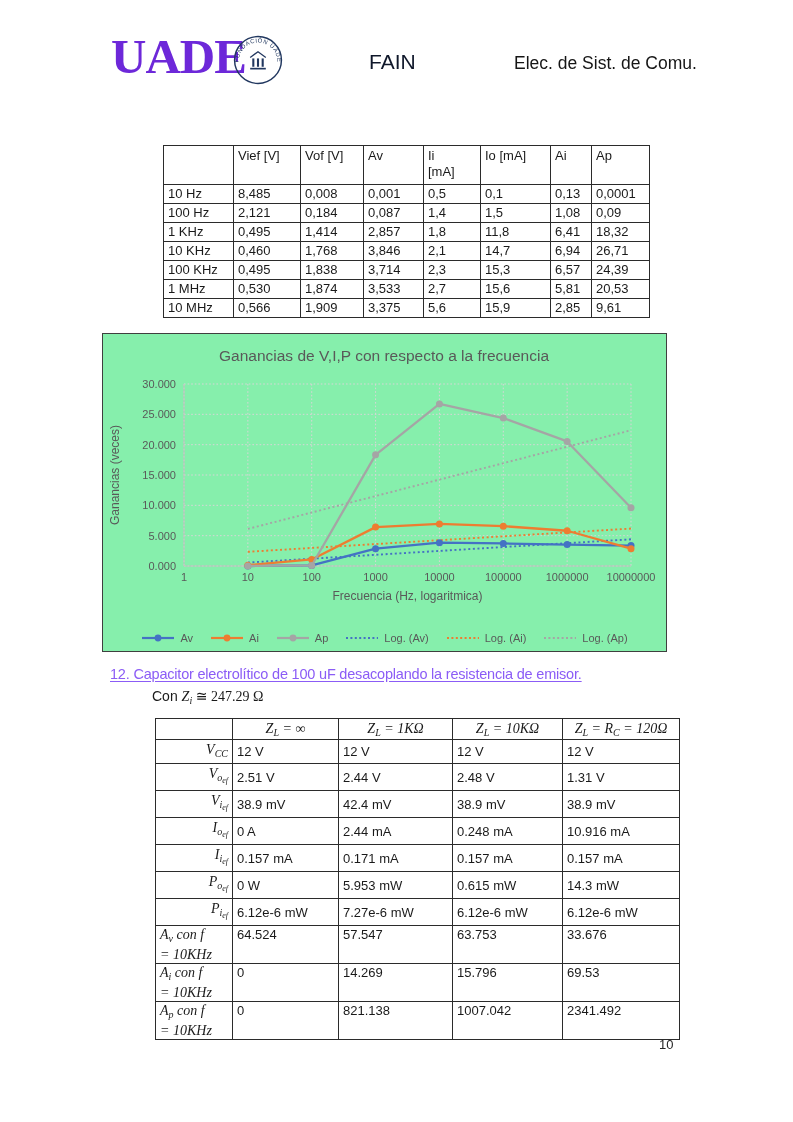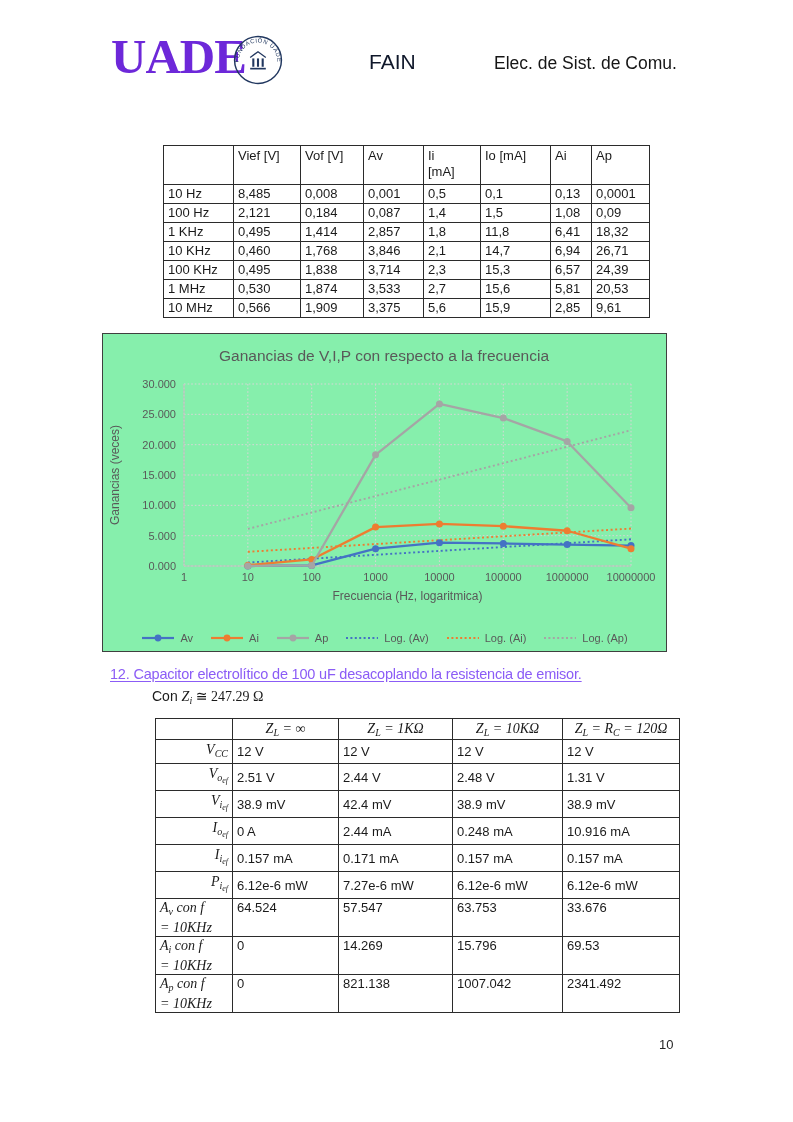--- a/index.html
+++ b/index.html
@@ -5,21 +5,21 @@
   html,body{margin:0;padding:0;}
   body{width:793px;height:1122px;position:relative;background:#ffffff;
        font-family:"Liberation Sans",sans-serif;color:#1a1a1a;overflow:hidden;}
   .abs{position:absolute;}
 
   
   .logo-text{position:absolute;left:111px;top:30px;font-family:"Liberation Serif",serif;
              font-weight:bold;font-size:49px;line-height:54px;color:#6d28d9;letter-spacing:-1px;}
   .seal{position:absolute;left:233px;top:35px;width:50px;height:50px;}
   .faculty{position:absolute;left:369px;top:50px;font-size:21px;color:#0f172a;}
-  .course{position:absolute;left:494px;top:53px;font-size:17.5px;color:#151515;}
+  .course{position:absolute;left:514px;top:53px;font-size:17.5px;color:#151515;}
 
   
   table{border-collapse:collapse;table-layout:fixed;font-size:13px;}
   td,th{border:1px solid #2b2b2b;padding:0 4px;font-weight:normal;text-align:left;
         overflow:hidden;white-space:nowrap;}
   .t1{position:absolute;left:163px;top:145px;}
   .t1 th{vertical-align:top;height:36px;white-space:pre-line;line-height:16px;padding-top:2px;}
   .t1 td{height:18px;line-height:18px;}
   .t2{position:absolute;left:155px;top:718px;}
   .t2 th{height:20px;text-align:center;}
@@ -335,20 +335,27 @@
           <td>10.916 mA</td>
         </tr>
         <tr class="">
           <td class="lbl"><span class="m">I</span><span class="msub">i</span><span class="msub2">ef</span></td>
           <td>0.157 mA</td>
           <td>0.171 mA</td>
           <td>0.157 mA</td>
           <td>0.157 mA</td>
         </tr>
         <tr class="">
+          <td class="lbl"><span class="m">P</span><span class="msub">o</span><span class="msub2">ef</span></td>
+          <td>0 W</td>
+          <td>5.953 mW</td>
+          <td>0.615 mW</td>
+          <td>14.3 mW</td>
+        </tr>
+        <tr class="">
           <td class="lbl"><span class="m">P</span><span class="msub">i</span><span class="msub2">ef</span></td>
           <td>6.12e-6 mW</td>
           <td>7.27e-6 mW</td>
           <td>6.12e-6 mW</td>
           <td>6.12e-6 mW</td>
         </tr>
         <tr class="tall">
           <td class="lbl"><span class="m">A</span><span class="msub">v</span><span class="m"> con f</span><br><span class="m">= 10KHz</span></td>
           <td>64.524</td>
           <td>57.547</td>

